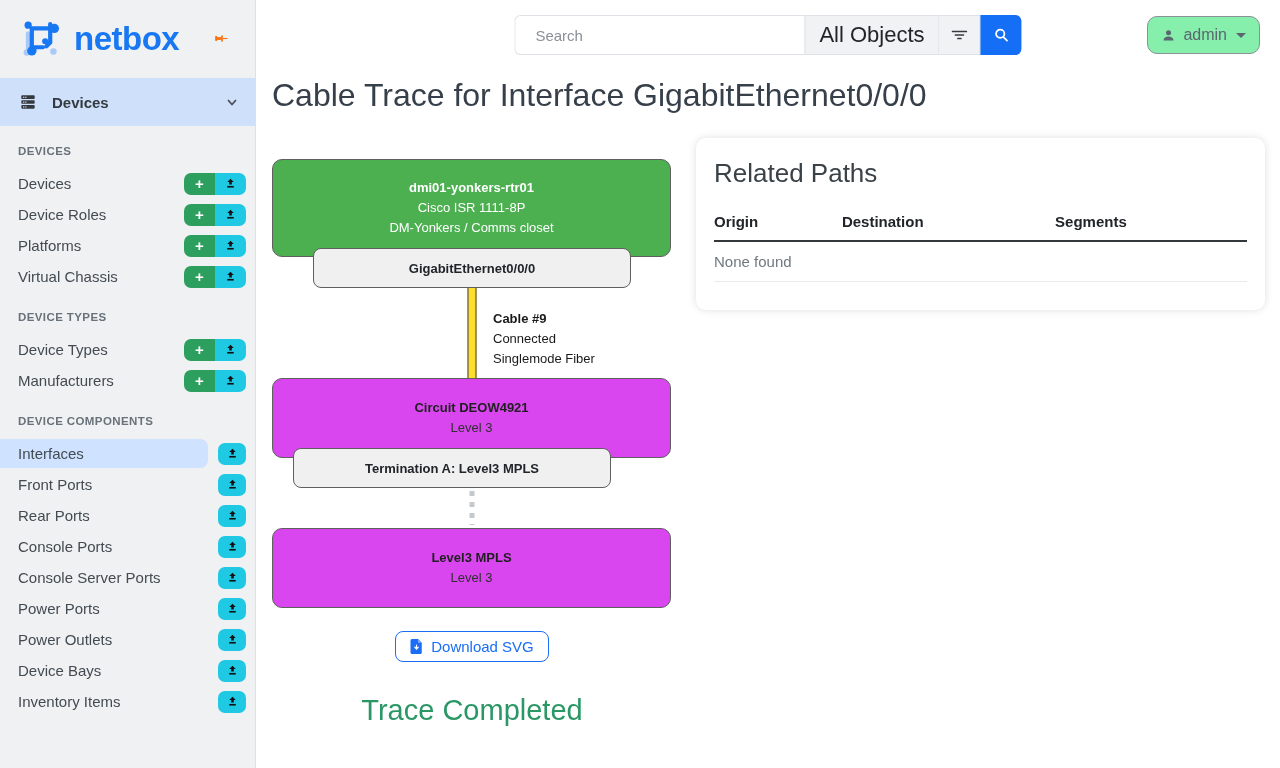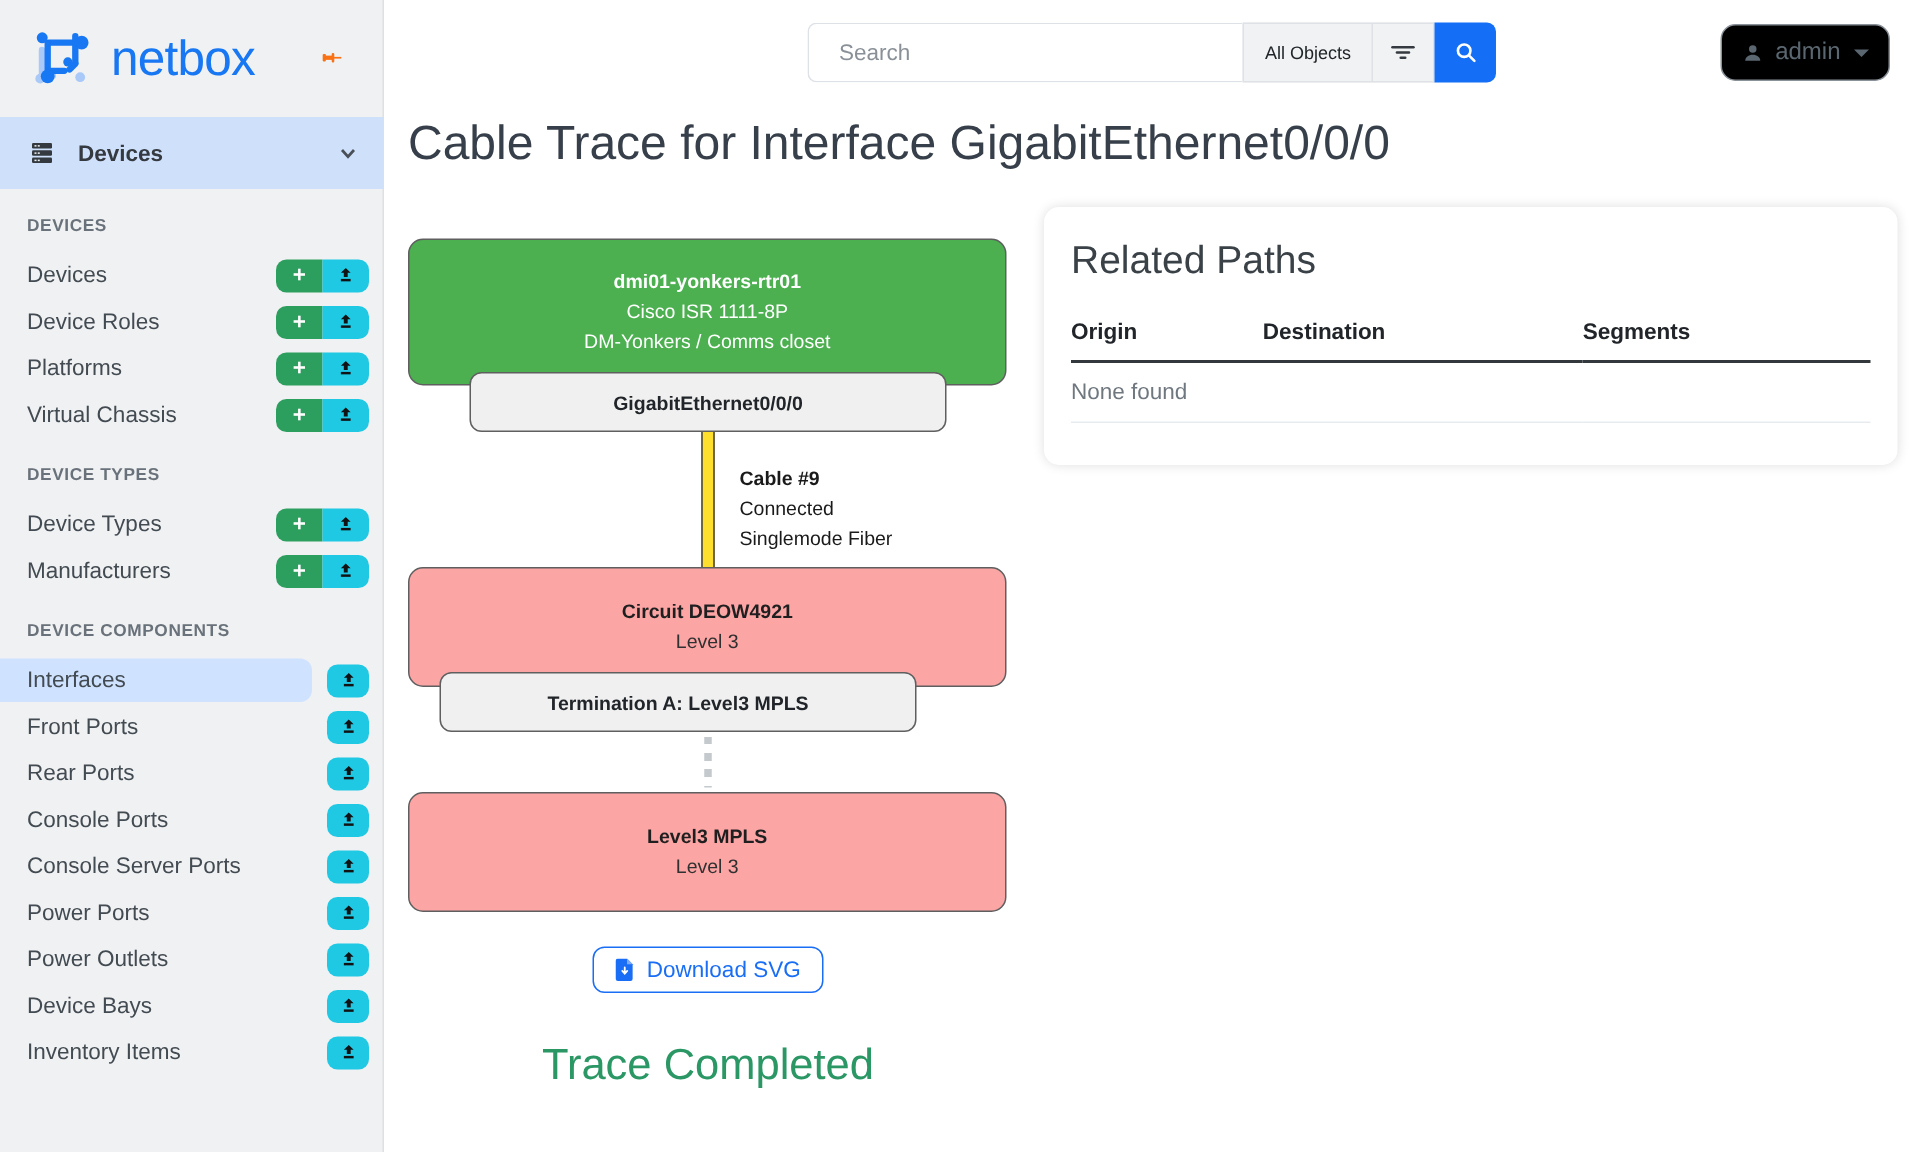--- a/index.html
+++ b/index.html
@@ -3,21 +3,21 @@
 <meta charset="utf-8">
 <style>
   * { margin:0; padding:0; box-sizing:border-box; }
   html,body { width:1280px; height:768px; overflow:hidden; background:#fff;
               font-family:"Liberation Sans", sans-serif; }
 
   
   .sidebar { position:fixed; left:0; top:0; bottom:0; width:256px;
              background:#f0f1f2; box-shadow:inset -1px 0 0 rgba(0,0,0,.07); z-index:10; }
   .logo-row { height:78px; display:flex; align-items:center; padding-left:18px; position:relative; }
-  .wordmark { font-size:33px; font-weight:normal; color:#1877f2; margin-left:10px; letter-spacing:-0.5px; }
+  .wordmark { font-size:33px; font-weight:bold; color:#1877f2; margin-left:10px; letter-spacing:-0.5px; }
   .pin { position:absolute; right:26px; top:30px; }
   .navgroup { height:48px; display:flex; align-items:center; gap:14px;
               padding:0 18px; font-size:15px; font-weight:bold; color:#343a40; cursor:pointer; }
   .navgroup.active { background:#cfe0fb; }
   .navgroup .chev { margin-left:auto; color:#495057; }
   .sec-header { margin:16px 18px 8px; font-size:11.5px; font-weight:bold;
                 color:#69727a; letter-spacing:.4px; line-height:18px; }
   .item { height:31px; display:flex; align-items:center; padding:0 10px 0 18px;
           font-size:15px; color:#434b52; position:relative; cursor:pointer; }
   .item .lbl { position:relative; z-index:2; }
@@ -34,38 +34,38 @@
   
   .main { margin-left:256px; width:1024px; position:relative; }
   .topbar { height:70px; position:relative; }
   .search-group { position:absolute; left:50%; transform:translateX(-50%); top:15px;
                   display:flex; height:40px; }
   .search-input { width:290px; border:1px solid #dee2e6; border-right:none;
                   border-radius:6px 0 0 6px; padding:0 20px; font-size:15px; color:#212529;
                   outline:none; font-family:"Liberation Sans",sans-serif; }
   .search-input::placeholder { color:#8a9097; }
   .scope-btn { display:flex; align-items:center; padding:0 14px; background:#f1f2f3;
-               border:1px solid #dee2e6; font-size:12px; color:#212529; cursor:pointer; }
+               border:1px solid #dee2e6; font-size:22px; color:#212529; cursor:pointer; }
   .filter-btn { width:41px; background:#f1f2f3; border:1px solid #dee2e6; border-left:none;
                 display:flex; align-items:center; justify-content:center; cursor:pointer; }
   .go-btn { width:41px; background:#146ef6; border:none; border-radius:0 6px 6px 0;
             display:flex; align-items:center; justify-content:center; cursor:pointer; }
   .user-btn { position:absolute; right:20px; top:16px; height:38px; padding:0 13px;
-              border:1px solid #8a9198; border-radius:10px; background:#000000;
+              border:1px solid #8a9198; border-radius:10px; background:#86efac;
               display:flex; align-items:center; gap:7px; color:#5b6770; font-size:16px; cursor:pointer; }
   .caret { width:0; height:0; border-left:5px solid transparent; border-right:5px solid transparent;
            border-top:5px solid #5b6770; margin-left:2px; }
 
   .page-title { margin:6px 0 0 16px; font-size:32px; font-weight:400; color:#37404a; line-height:38px; }
 
   .content { display:flex; align-items:flex-start; margin:24px 15px 0 16px; }
 
   
   .trace-col { width:400px; margin-top:21px; flex:none; }
-  .box-outer { width:399px; background:#fca5a5; border:1px solid #5f5f5f; border-radius:10px;
+  .box-outer { width:399px; background:#d946ef; border:1px solid #5f5f5f; border-radius:10px;
                display:flex; flex-direction:column; align-items:center; justify-content:center;
                text-align:center; position:relative; z-index:1; line-height:20px; font-size:13px; color:#303030; }
   .box-outer .b { font-weight:bold; color:#1f1f1f; }
   .device-box { height:98px; background:#4caf50; color:#fff; }
   .device-box .b { color:#fff; }
   .box-inner { width:318px; height:40px; margin:0 auto; background:#f0f0f0;
                border:1px solid #5f5f5f; border-radius:8px; display:flex; align-items:center;
                justify-content:center; font-size:13px; font-weight:bold; color:#212529;
                position:relative; z-index:2; }
   .overlap-up { margin-top:-9px; }

